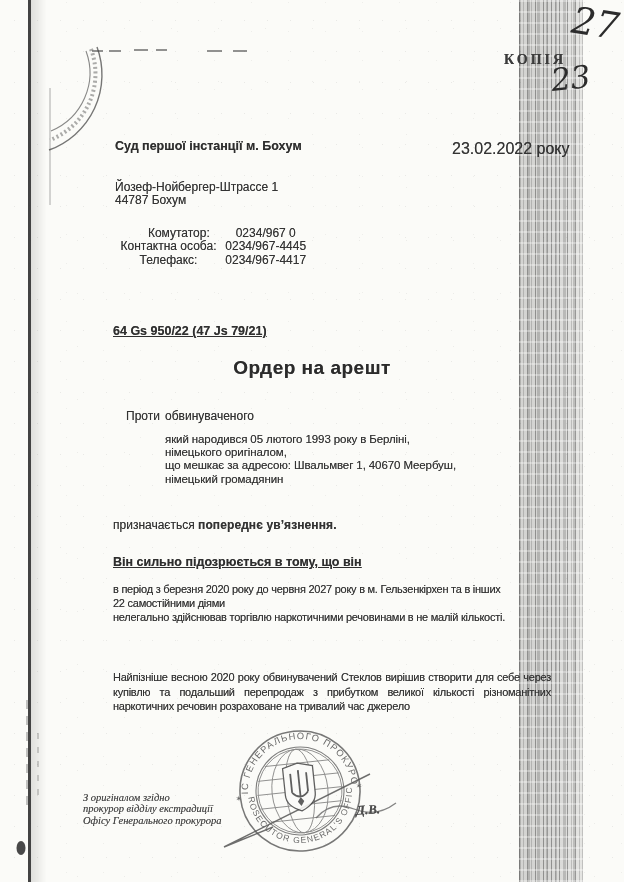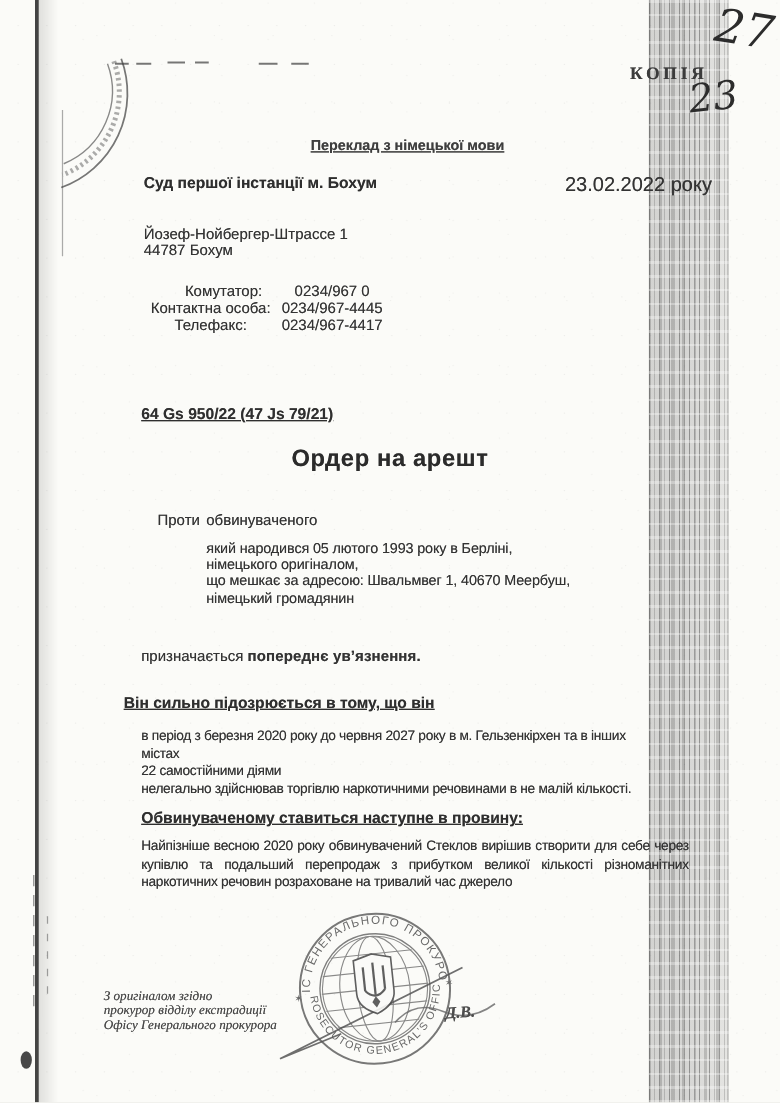--- a/index.html
+++ b/index.html
@@ -45,21 +45,21 @@
   .refline{left:113px;top:303px;font-size:12.5px;font-weight:bold;color:#2e2e2e;}
   .refline .note{font-size:10.2px;font-weight:normal;color:#3c3c3c;}
   .refnum{left:113px;top:324px;font-size:12.5px;font-weight:600;text-decoration:underline;color:#2f2f2f;}
   .title{left:162px;top:357px;width:300px;text-align:center;font-size:19px;font-weight:bold;
          color:#2b2b2b;letter-spacing:.5px;}
   .against{left:97px;top:409px;font-size:12px;margin-left:29px;}
   .accusedlbl{left:165px;top:409px;font-size:12px;}
   .details{left:165px;top:433px;font-size:11.5px;line-height:13.2px;letter-spacing:-.1px;}
   .orderline{left:113px;top:518px;font-size:12px;}
   .orderline b{letter-spacing:.1px;}
-  .susphead{left:99px;top:555px;font-size:12.5px;font-weight:bold;text-decoration:underline;color:#2e2e2e;}
+  .susphead{left:113px;top:555px;font-size:12.5px;font-weight:bold;text-decoration:underline;color:#2e2e2e;}
   .susplines{left:113px;top:583px;font-size:11px;line-height:13.9px;letter-spacing:-.25px;white-space:nowrap;}
   .chargehead{left:113px;top:647px;font-size:12.5px;font-weight:bold;text-decoration:underline;color:#2e2e2e;}
   .chargetext{left:113px;top:670px;width:438px;font-size:11px;letter-spacing:-.25px;
               line-height:14.6px;text-align:justify;}
   .cert{left:83px;top:792px;font-family:"Liberation Serif",serif;font-style:italic;
         font-size:10.5px;line-height:11.3px;color:#474747;}
   .sig{left:356px;top:802px;font-family:"Liberation Serif",serif;font-style:italic;font-weight:bold;
        font-size:13px;color:#4d4d4d;transform:rotate(-4deg);z-index:5;}
   svg.stamp{left:226px;top:717px;width:148px;height:148px;z-index:4;transform:rotate(-6deg);opacity:.88;}
   svg.sigscribble{left:312px;top:792px;width:95px;height:42px;z-index:5;}
@@ -95,21 +95,20 @@
 
     <ellipse cx="21" cy="848" rx="4.5" ry="7" fill="#1c1c1c" opacity=".8"></ellipse>
 
     <polyline points="370,774 224,847 273,827" fill="none" stroke="#555" stroke-width="1.4" opacity=".85"></polyline>
   </svg>
 
   <div class="t hw hw27">27</div>
   <div class="t copy">КОПІЯ</div>
   <div class="t hw hw23">23</div>
 
-  <div class="t trans">Переклад з німецької мови</div>
 
   <div class="t court">Суд першої інстанції м. Бохум</div>
   <div class="t date">23.02.2022 року</div>
 
   <div class="t addr">
     <div>Йозеф-Нойбергер-Штрассе 1</div>
     <div>44787 Бохум</div>
   </div>
 
   <div class="t contacts">
@@ -142,26 +141,24 @@
   </div>
 
   <div class="t orderline">
     <span>призначається </span><b>попереднє ув’язнення.</b>
   </div>
 
   <div class="t susphead">Він сильно підозрюється в тому, що він</div>
 
   <div class="t susplines">
     <div>в період з березня 2020 року до червня 2027 року в м. Гельзенкірхен та в інших</div>
-    <div>містах</div>
     <div>22 самостійними діями</div>
     <div>нелегально здійснював торгівлю наркотичними речовинами в не малій кількості.</div>
   </div>
 
-  <div class="t chargehead">Обвинуваченому ставиться наступне в провину:</div>
   <div class="t chargetext">Найпізніше весною 2020 року обвинувачений Стеклов вирішив створити для себе через купівлю та подальший перепродаж з прибутком великої кількості різноманітних наркотичних речовин розраховане на тривалий час джерело</div>
 
   <div class="t cert">
     <div>З оригіналом згідно</div>
     <div>прокурор відділу екстрадиції</div>
     <div>Офісу Генерального прокурора</div>
   </div>
 
   <svg class="abs stamp" viewBox="0 0 148 148">
     <defs>

